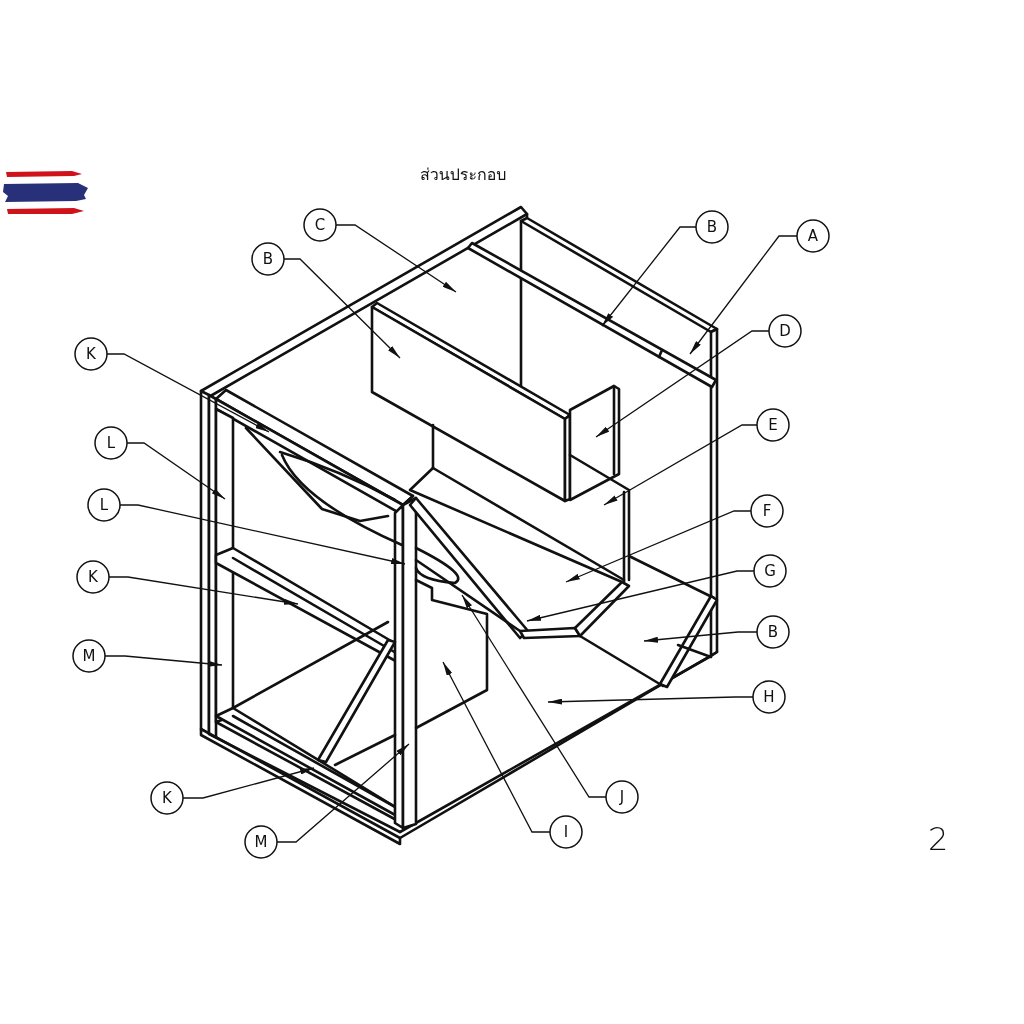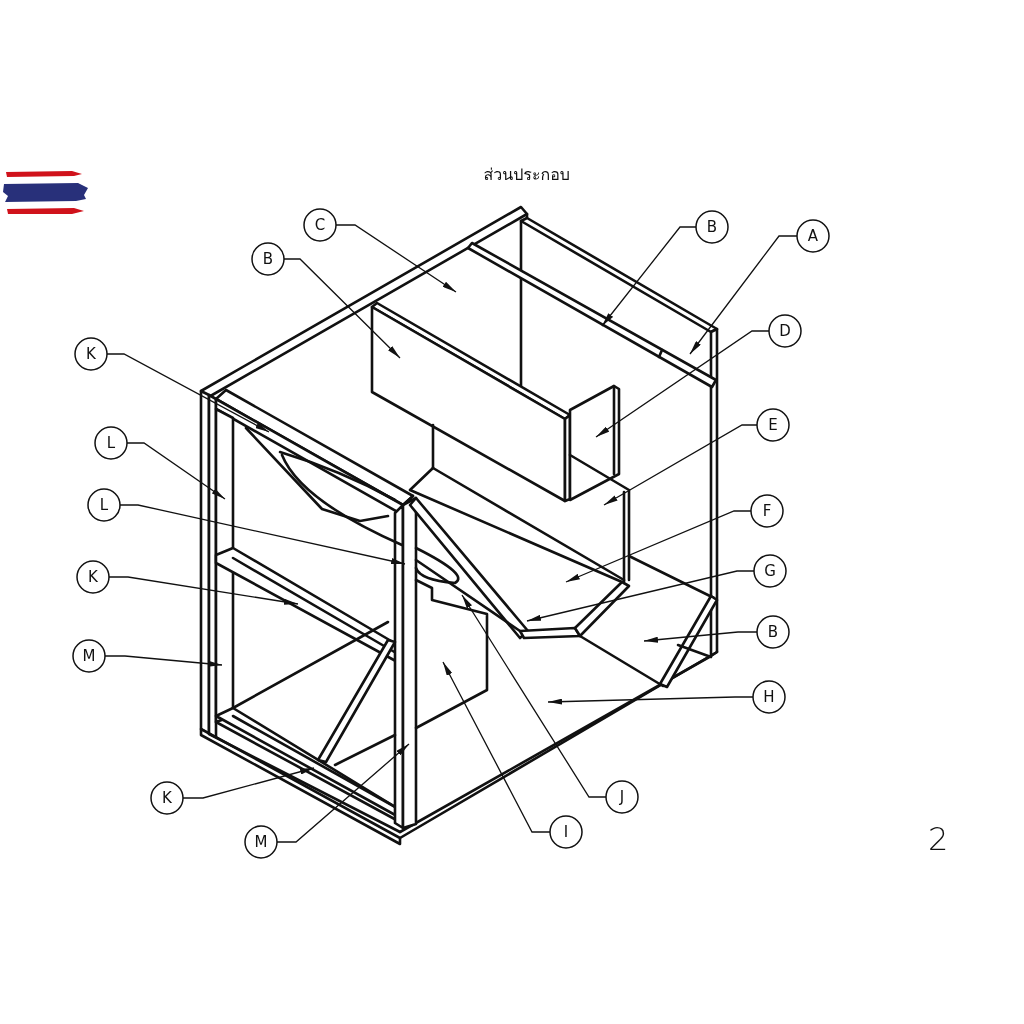--- a/index.html
+++ b/index.html
@@ -1,17 +1,17 @@
 <!DOCTYPE html>
 <html><head>
 <meta charset="utf-8">
 <style>
   html, body { margin:0; padding:0; background:#ffffff; }
   body { width:1024px; height:1024px; position:relative; overflow:hidden; font-family:"DejaVu Sans", sans-serif; }
-  .title { position:absolute; left:420px; top:162px; width:150px; text-align:right; font-size:16px; color:#111; font-family:"DejaVu Sans", sans-serif; }
+  .title { position:absolute; left:420px; top:162px; width:150px; text-align:left; font-size:16px; color:#111; font-family:"DejaVu Sans", sans-serif; }
   .page-num { position:absolute; left:928px; top:820px; font-size:32px; color:#111; font-family:"DejaVu Sans", sans-serif; font-weight:300; }
   .flag { position:absolute; left:2px; top:168px; width:86px; height:50px; }
   svg.drawing { position:absolute; left:0; top:0; }
   .stroke { stroke:#111; fill:none; stroke-width:2.6; stroke-linejoin:round; stroke-linecap:round; }
   .thin { stroke:#111; fill:none; stroke-width:1.3; }
   .fillw { fill:#fff; stroke:#111; stroke-width:2.6; stroke-linejoin:round; }
   .bubble circle { fill:#fff; stroke:#111; stroke-width:1.5; }
   .bubble text { font-family:"DejaVu Sans", sans-serif; font-size:15px; fill:#111; text-anchor:middle; dominant-baseline:central; }
   .arrowhead { fill:#111; }
 </style>

